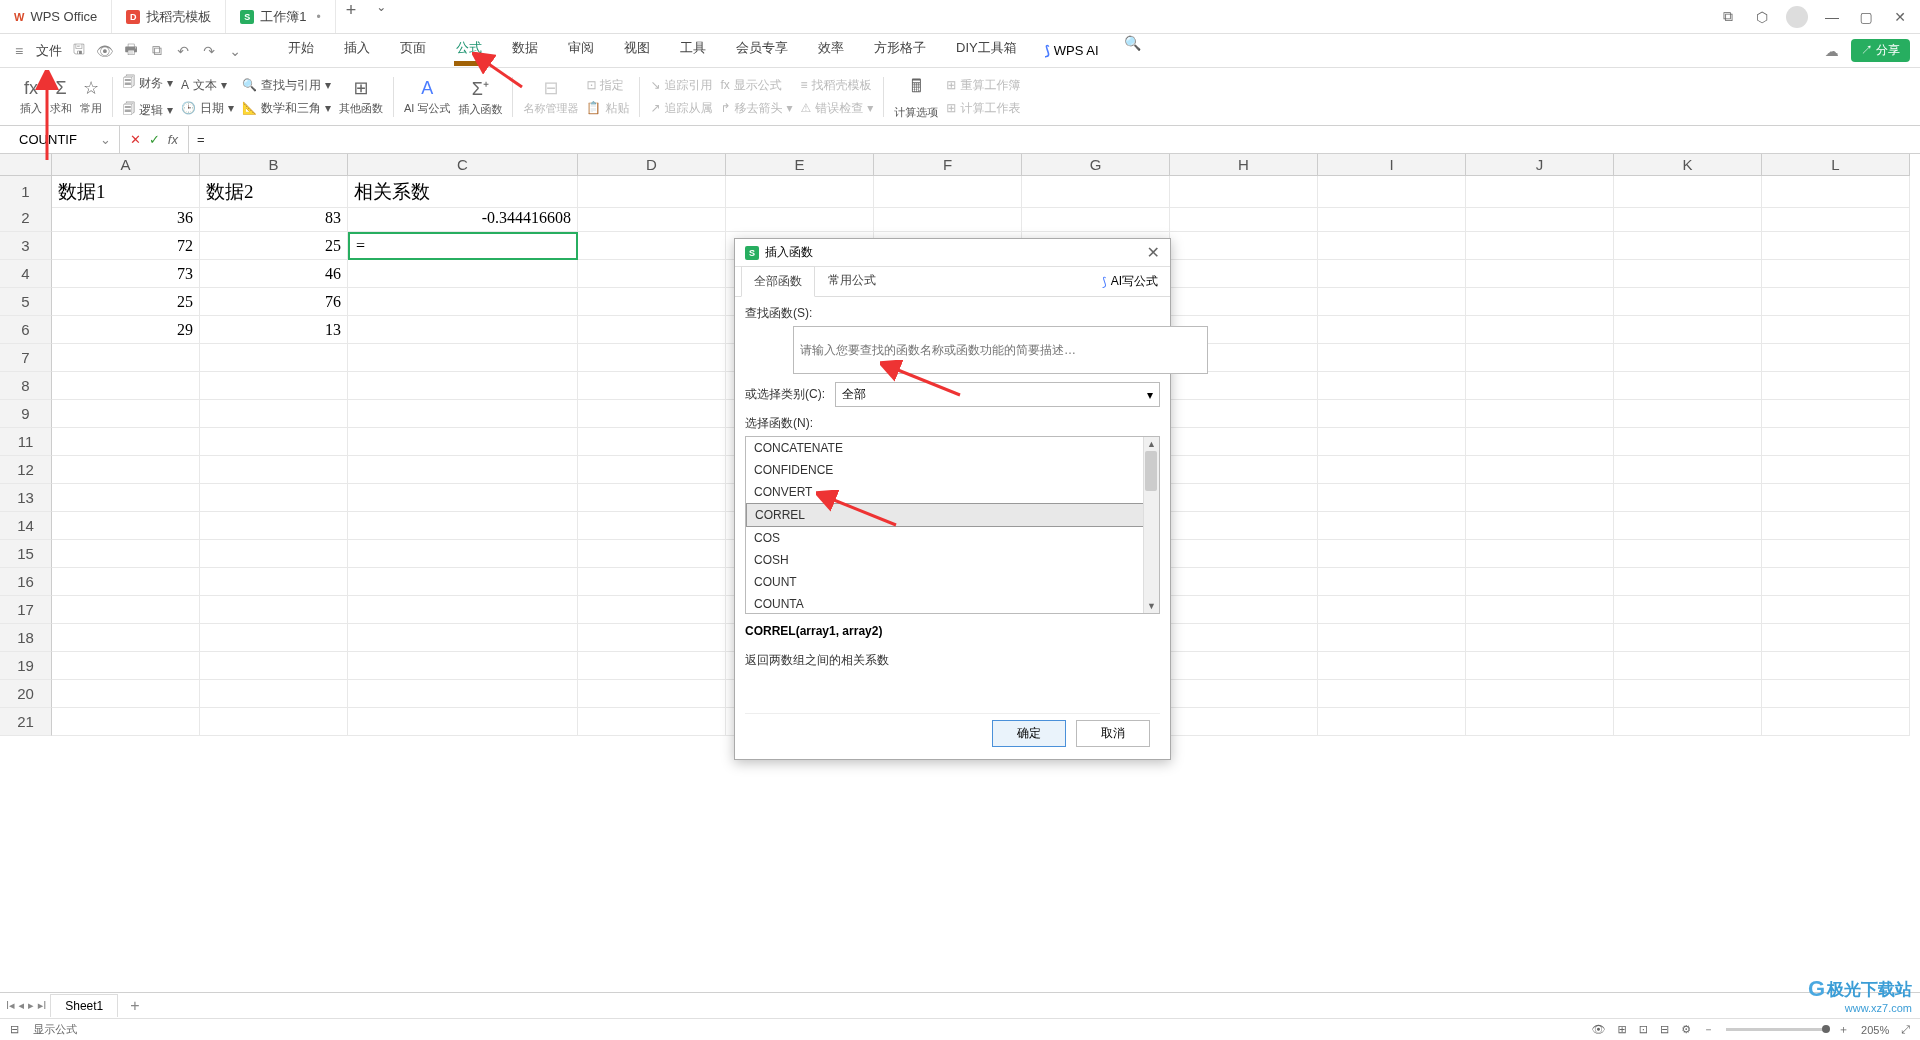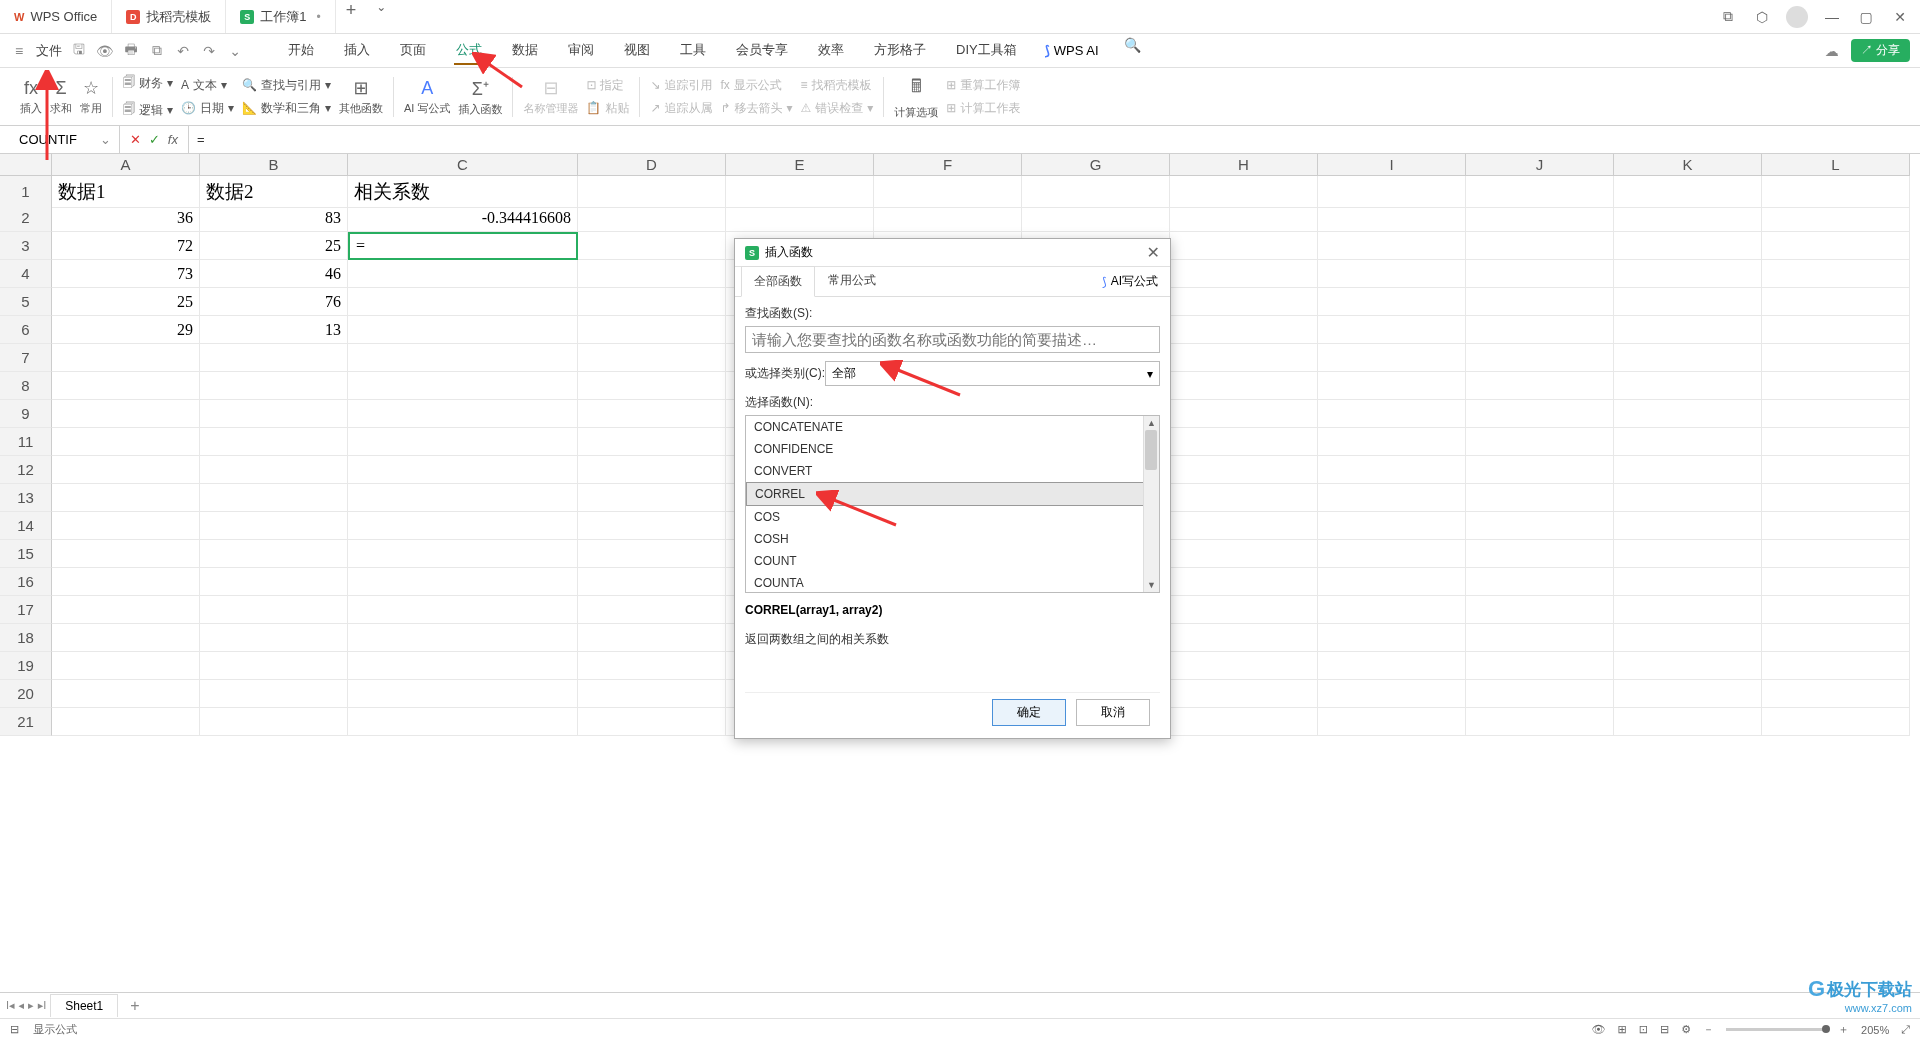--- a/index.html
+++ b/index.html
@@ -20,21 +20,21 @@
 .win-ctrl { color: #666; font-size: 14px; width: 20px; text-align: center; }
 .avatar { width: 22px; height: 22px; border-radius: 50%; background: #ddd; }
 
 
 .menubar { height: 34px; background: #fff; display: flex; align-items: center; padding: 0 10px; gap: 2px; border-bottom: 1px solid #e0e0e0; font-size: 13px; }
 .menu-left { display: flex; align-items: center; gap: 8px; }
 .file-btn { display: flex; align-items: center; gap: 4px; color: #444; }
 .small-icon { color: #888; font-size: 14px; width: 18px; text-align: center; }
 .menu-tabs { display: flex; margin-left: 40px; gap: 26px; }
 .menu-tab { color: #444; padding: 4px 2px; }
-.menu-tab.active { color: #1a936f; border-bottom: 2px solid #a16207; }
+.menu-tab.active { color: #1a936f; border-bottom: 5px solid #a16207; }
 .wps-ai { display: flex; align-items: center; gap: 4px; }
 .wps-ai-icon { color: #4a7cff; font-weight: bold; }
 .menu-right { margin-left: auto; display: flex; align-items: center; gap: 10px; }
 .share-btn { background: #27ae60; color: #fff; padding: 3px 10px; border-radius: 4px; font-size: 12px; }
 
 
 .ribbon { height: 58px; background: #fff; display: flex; align-items: center; padding: 0 10px; border-bottom: 1px solid #d0d0d0; font-size: 12px; color: #444; }
 .ribbon-group { display: flex; align-items: center; gap: 8px; padding: 0 10px; height: 100%; }
 .ribbon-sep { width: 1px; height: 40px; background: #e0e0e0; }
 .ribbon-btn-v { display: flex; flex-direction: column; align-items: center; gap: 2px; font-size: 11px; color: #555; }
@@ -72,22 +72,22 @@
 .dialog { position: absolute; left: 734px; top: 238px; width: 437px; background: #fff; border: 1px solid #aaa; box-shadow: 0 3px 12px rgba(0,0,0,0.25); font-size: 12px; }
 .dlg-title { height: 28px; display: flex; align-items: center; padding: 0 10px; border-bottom: 1px solid #e0e0e0; }
 .dlg-title .doc-icon { margin-right: 6px; }
 .dlg-close { margin-left: auto; font-size: 16px; color: #666; }
 .dlg-tabs { height: 30px; display: flex; align-items: flex-end; border-bottom: 1px solid #ddd; padding: 0 6px; }
 .dlg-tab { padding: 6px 12px; font-size: 12px; color: #444; border: 1px solid transparent; }
 .dlg-tab.active { border: 1px solid #ddd; border-bottom: 1px solid #fff; background: #fff; margin-bottom: -1px; }
 .dlg-ai { margin-left: auto; display: flex; align-items: center; gap: 4px; padding: 0 6px 6px; }
 .dlg-body { padding: 8px 10px; }
 .dlg-label { font-size: 12px; color: #333; margin-bottom: 4px; }
-.dlg-input { width: 100%; border: 1px solid #bbb; padding: 4px 6px; font-size: 15px; color: #999; margin-bottom: 8px; }
-.dlg-row { display: flex; align-items: center; margin-bottom: 8px; }
+.dlg-input { width: 100%; border: 1px solid #bbb; padding: 16px 6px; font-size: 12px; color: #999; margin-bottom: 8px; margin-left: 48px; }
+.dlg-row { display: flex; align-items: center; gap: 10px; margin-bottom: 8px; }
 .dlg-select { flex: 1; border: 1px solid #bbb; padding: 3px 6px; font-size: 12px; display: flex; justify-content: space-between; align-items: center; }
 .func-list { border: 1px solid #bbb; height: 178px; overflow: hidden; position: relative; }
 .func-item { padding: 4px 8px; font-size: 12px; color: #333; }
 .func-item.selected { background: #e8e8e8; border: 1px solid #999; }
 .func-scroll { position: absolute; right: 0; top: 0; width: 16px; height: 100%; background: #f0f0f0; border-left: 1px solid #ddd; }
 .func-scroll-thumb { position: absolute; right: 2px; top: 14px; width: 12px; height: 40px; background: #ccc; border-radius: 2px; }
 .func-scroll-arr { position: absolute; width: 100%; height: 14px; text-align: center; font-size: 9px; color: #666; line-height: 14px; }
 .dlg-desc { padding: 10px 0 6px; }
 .dlg-sig { font-weight: bold; font-size: 12px; margin-bottom: 14px; }
 .dlg-desc-text { font-size: 12px; color: #333; margin-bottom: 30px; }

